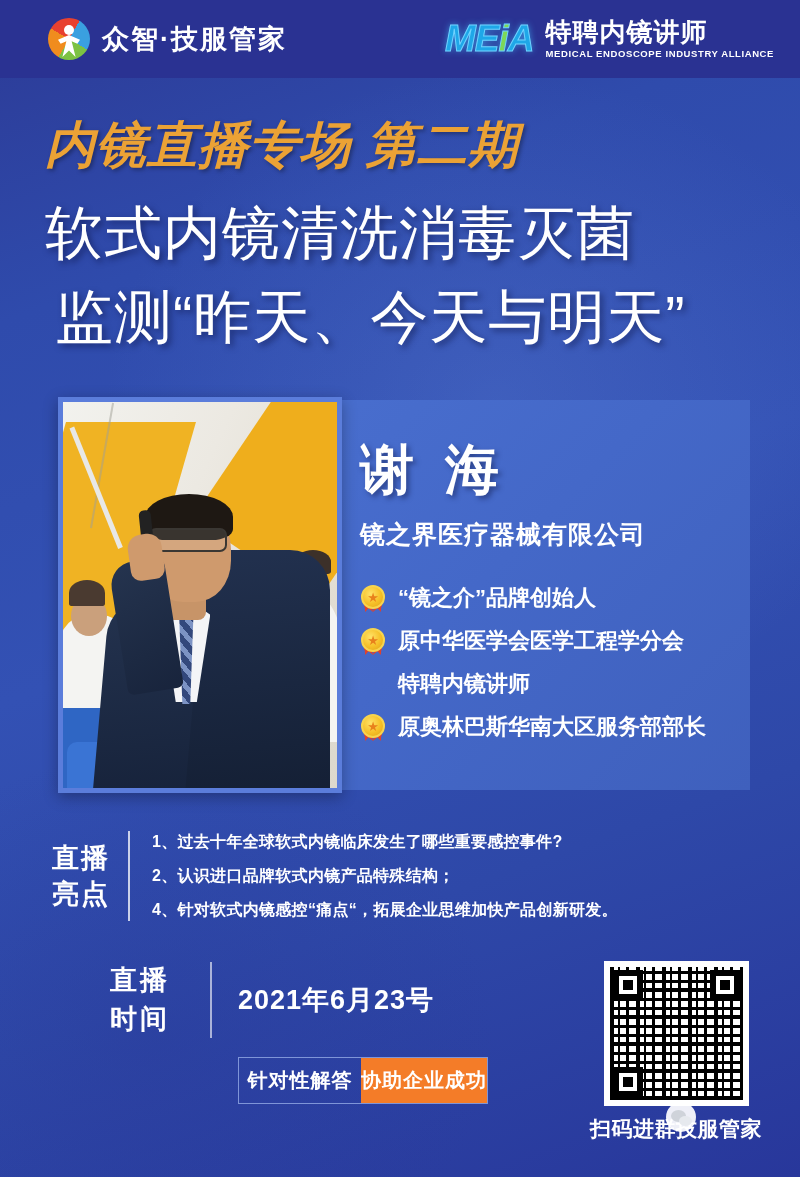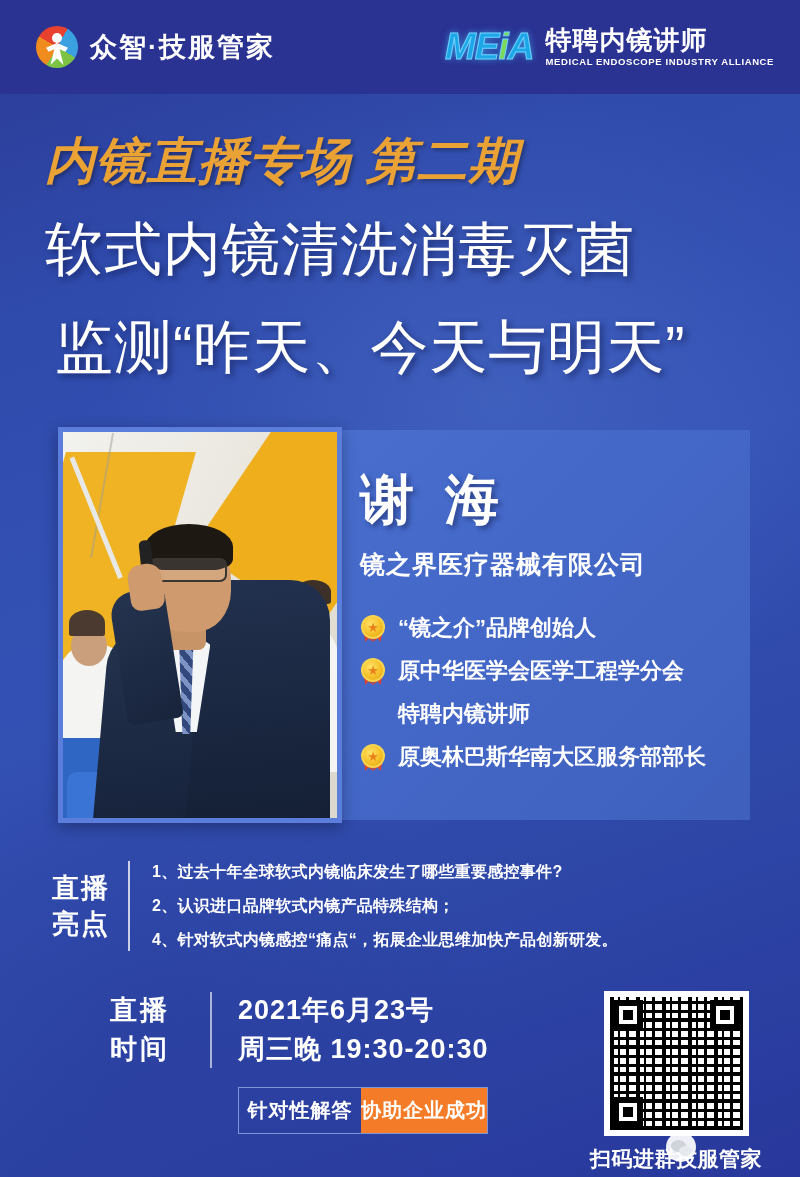--- a/index.html
+++ b/index.html
@@ -24,26 +24,26 @@
     left: 0; top: 0; right: 0; bottom: 0;
     background:
       radial-gradient(ellipse 70% 40% at 62% 34%, rgba(110,150,230,0.22), rgba(110,150,230,0) 70%),
       radial-gradient(ellipse 60% 35% at 20% 88%, rgba(40,55,150,0.35), rgba(40,55,150,0) 70%);
     pointer-events: none;
   }
   .poster > * { position: relative; z-index: 2; }
 
   
   .header {
-    height: 94px;
+    height: 78px;
     background: #2a3292;
     display: flex;
     align-items: center;
     justify-content: space-between;
-    padding: 0 26px 0 36px;
+    padding: 0 26px 0 48px;
     box-sizing: border-box;
   }
   .brand-left { display: flex; align-items: center; gap: 12px; }
   .brand-mark {
     width: 42px; height: 42px;
     border-radius: 50%;
     position: relative;
     overflow: hidden;
     background:
       conic-gradient(from 210deg,
@@ -119,21 +119,21 @@
   }
   .headline {
     color: #ffffff;
     font-size: 58px;
     font-weight: 400;
     letter-spacing: 1px;
     text-shadow: 3px 3px 6px rgba(10,15,60,0.55);
     white-space: nowrap;
     margin-top: 16px;
   }
-  .headline.second { margin-top: 20px; padding-left: 10px; }
+  .headline.second { margin-top: 6px; padding-left: 10px; }
 
   
   .speaker-area {
     position: relative;
     margin-top: 40px;
     height: 400px;
   }
   .speaker-panel {
     position: absolute;
     left: 185px; top: 3px;
@@ -619,21 +619,20 @@
   <div class="footer">
     <div class="time-block">
       <div class="time-row">
         <div class="time-label">
           <div>直播</div>
           <div>时间</div>
         </div>
         <div class="time-divider"></div>
         <div class="time-values">
           <div class="time-date">2021年6月23号</div>
-          <div class="time-hours">周三晚 19:30-20:30</div>
         </div>
       </div>
       <div class="tags">
         <div class="tag outline">针对性解答</div>
         <div class="tag filled">协助企业成功</div>
       </div>
     </div>
 
     <div class="qr-block">
       <div class="qr">

